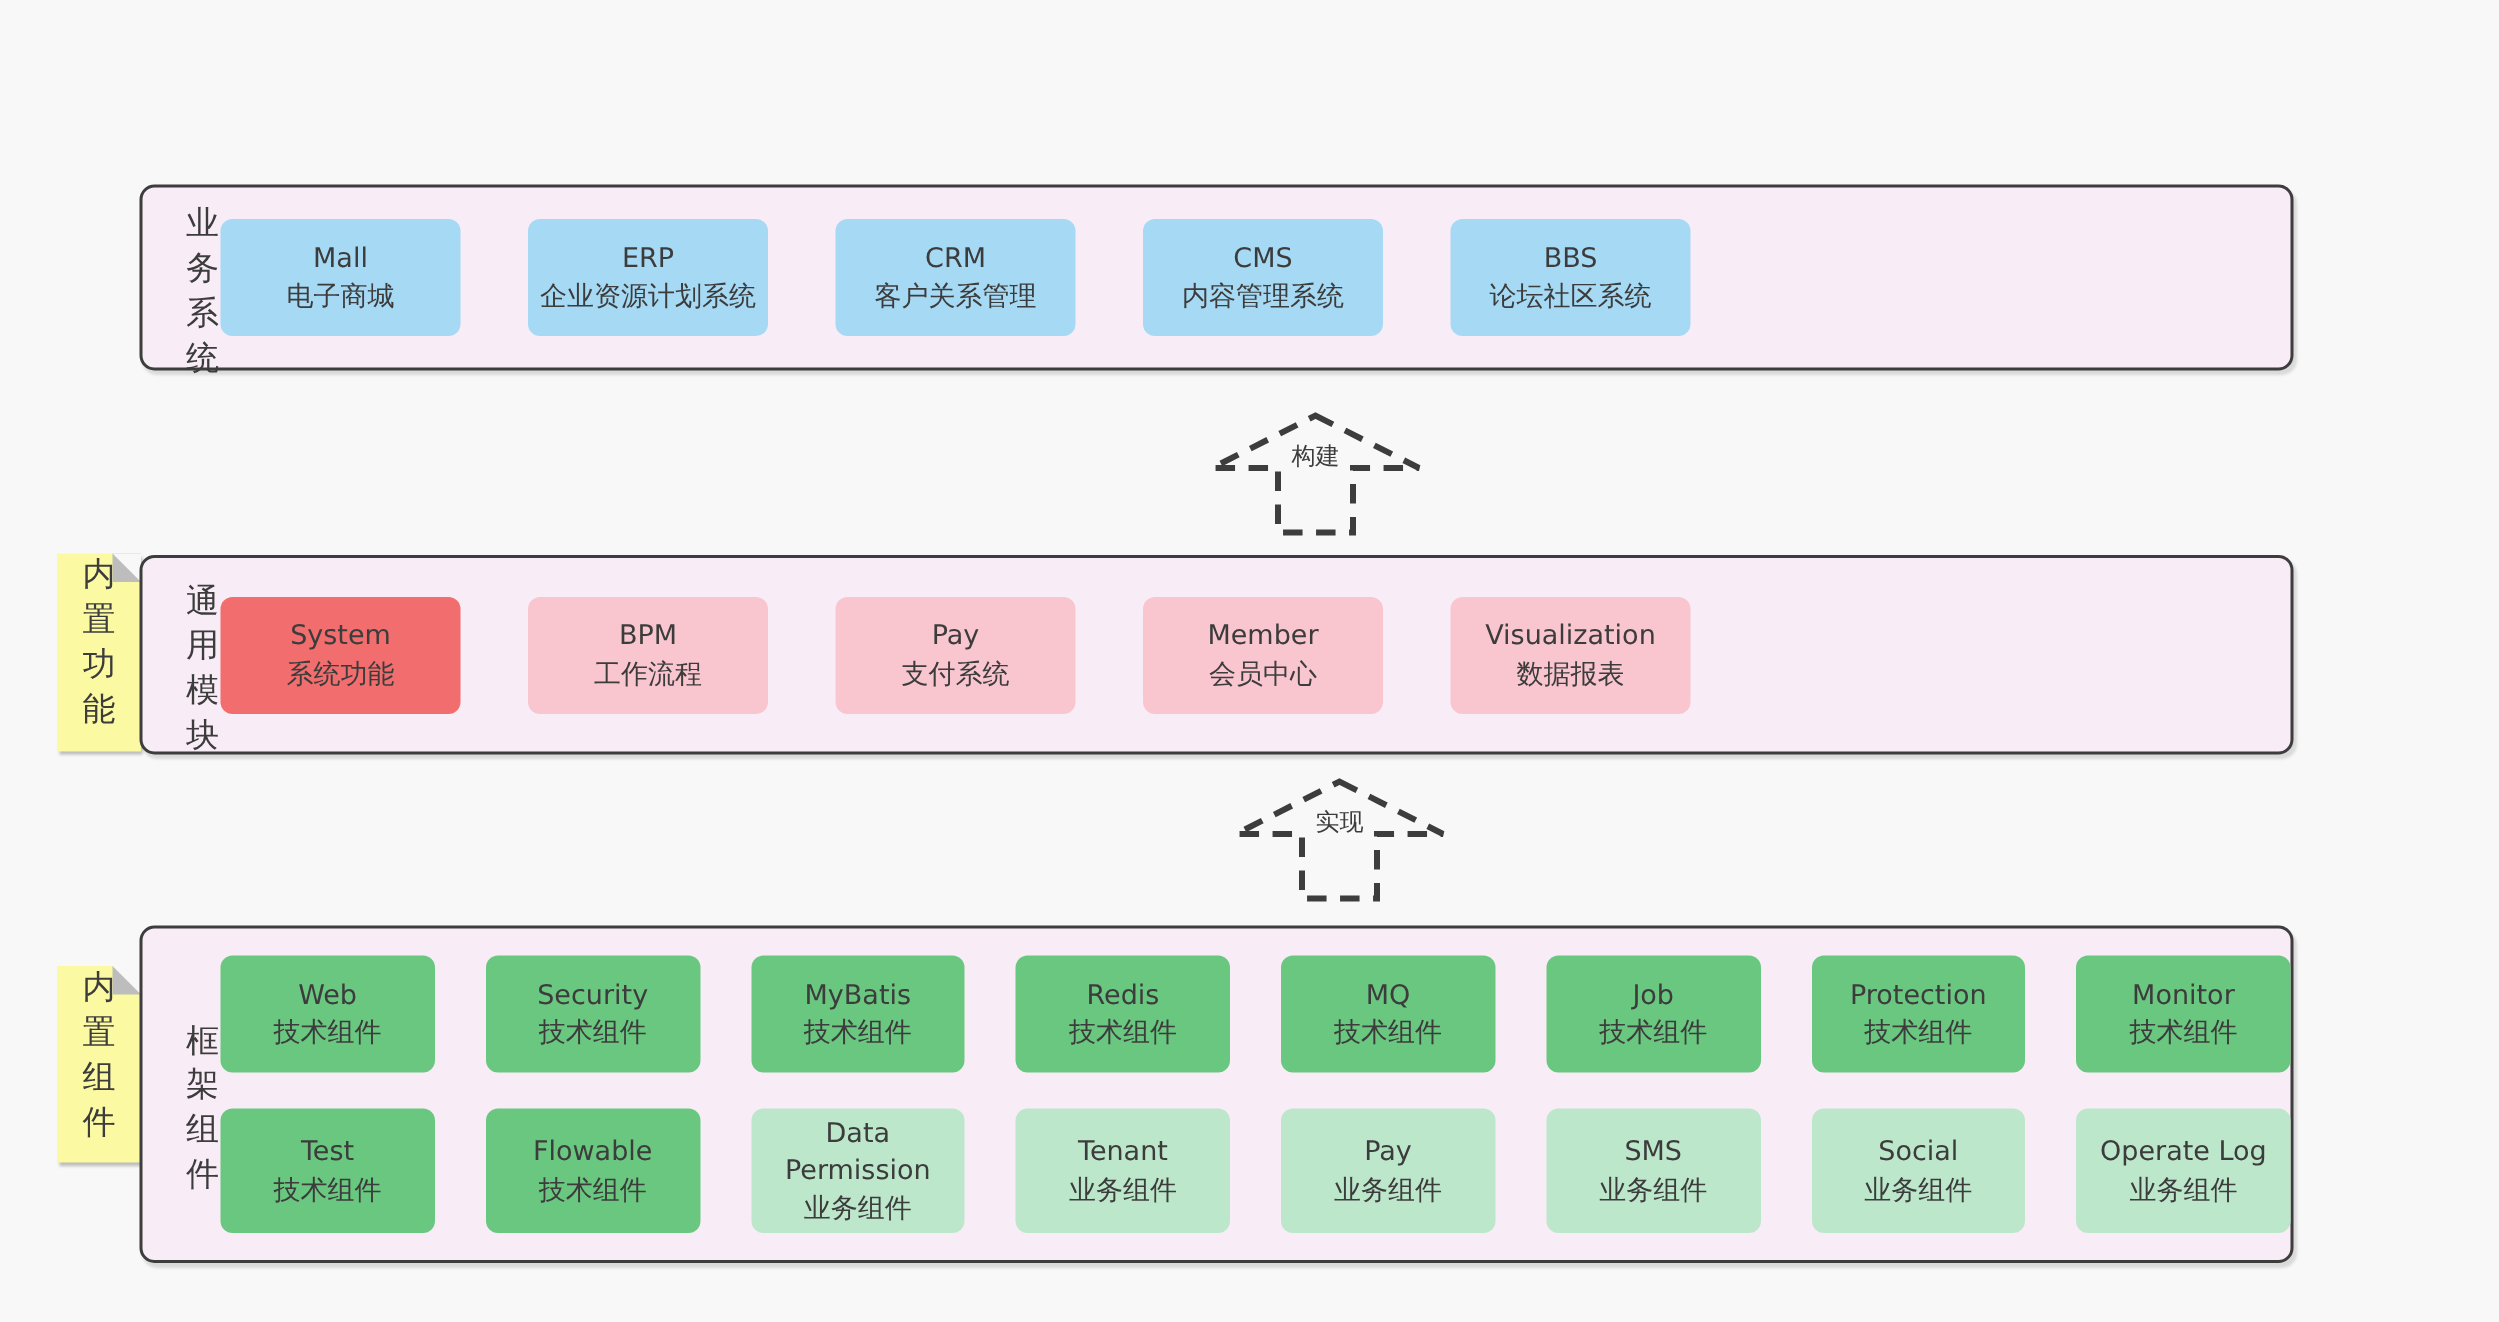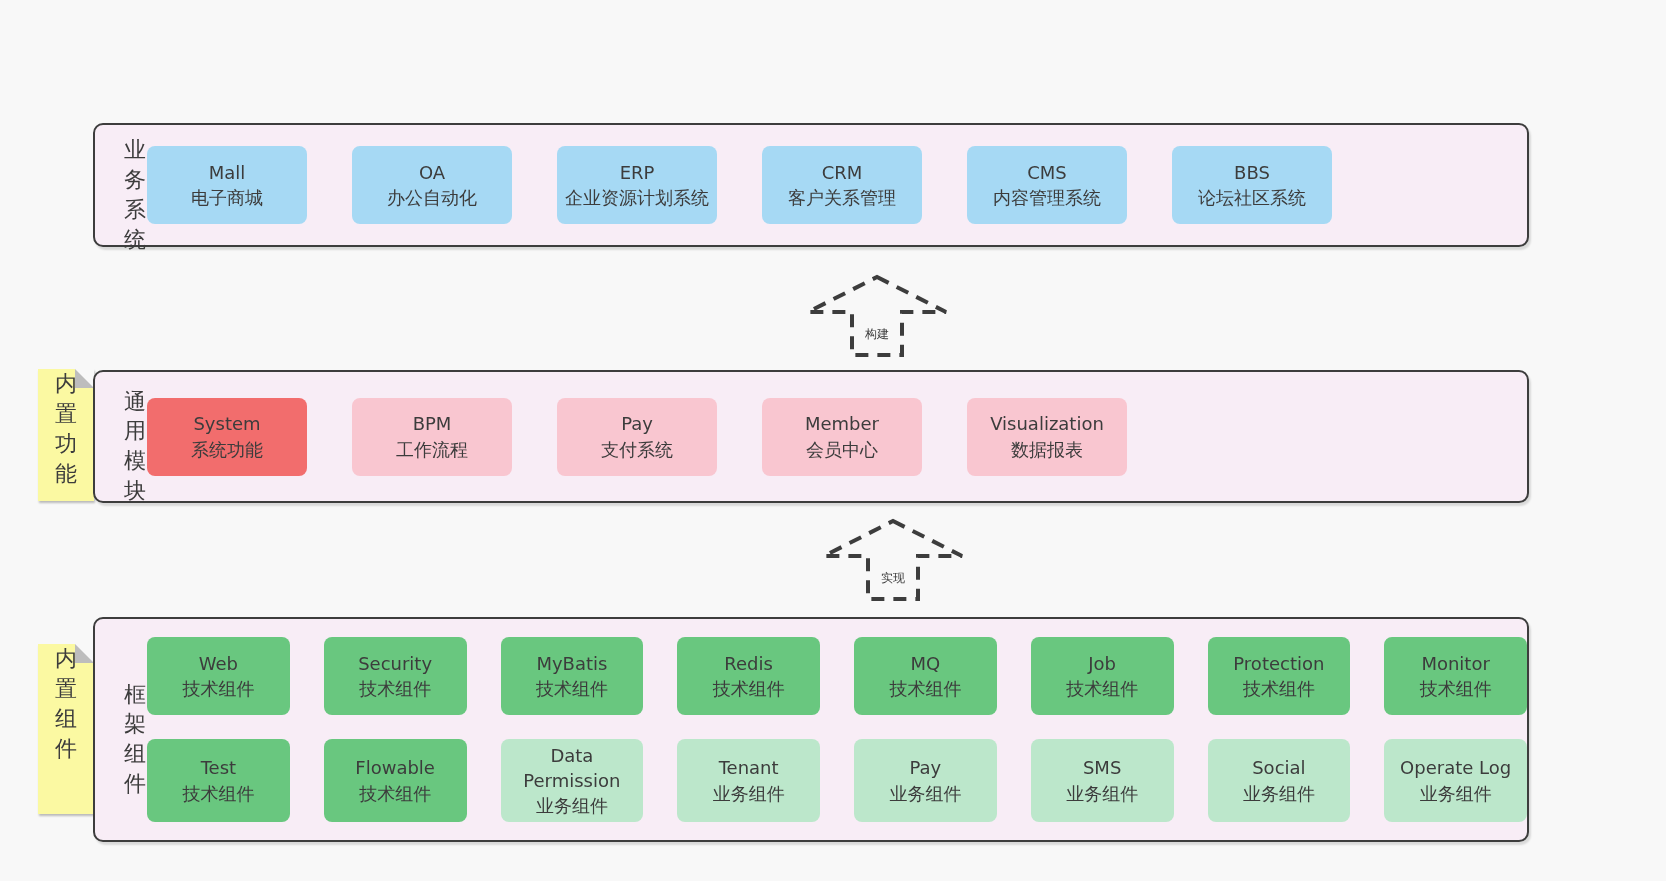--- a/index.html
+++ b/index.html
@@ -35,54 +35,50 @@
   .row8-tall .box{min-height:82px;}
   .c-blue{background:var(--blue);}
   .c-red{background:var(--red);}
   .c-pink{background:var(--pink);}
   .c-green{background:var(--green);}
   .c-green-light{background:var(--green-light);}
 
   .note{position:absolute;left:38px;width:56px;background:var(--note-yellow);z-index:1;
         box-shadow:1px 2px 2px rgba(0,0,0,.25);display:flex;align-items:flex-start;justify-content:center;}
   .note-modules{top:369px;height:132px;}
-  .note-framework{top:644px;height:170px;}
+  .note-framework{top:644px;height:131px;}
   .note::after{content:"";position:absolute;top:0;right:0;width:0;height:0;border-style:solid;
         border-width:0 19px 19px 0;
         border-color:transparent var(--page-bg) var(--note-fold) transparent;}
 
   .arrow{position:absolute;width:144px;height:84px;z-index:1;}
   .arrow-build{left:805px;top:274px;}
   .arrow-implement{left:821px;top:518px;}
   .arrow svg{display:block;}
-  .arrow-label{position:absolute;left:50%;top:60px;transform:translate(-50%,-50%);
-        background:var(--page-bg);padding:0 3px;font-size:12px;color:var(--text);white-space:nowrap;}
+  .arrow-label{position:absolute;left:50%;top:31px;transform:translate(-50%,-50%);
+        background:var(--page-bg);padding:0 3px;font-size:16px;color:var(--text);white-space:nowrap;}
 </style>
 </head>
 <body>
 
 <div class="canvas">
 
   <div class="note note-modules">
     <div class="vtext">内置功能</div>
   </div>
   <div class="note note-framework">
     <div class="vtext">内置组件</div>
   </div>
 
   <section class="panel panel-business">
     <div class="vtext">业务系统</div>
     <div class="row row6">
         <div class="box c-blue">
           <div class="box-en">Mall</div>
           <div class="box-zh">电子商城</div>
-        </div>
-        <div class="box c-blue">
-          <div class="box-en">OA</div>
-          <div class="box-zh">办公自动化</div>
         </div>
         <div class="box c-blue">
           <div class="box-en">ERP</div>
           <div class="box-zh">企业资源计划系统</div>
         </div>
         <div class="box c-blue">
           <div class="box-en">CRM</div>
           <div class="box-zh">客户关系管理</div>
         </div>
         <div class="box c-blue">

